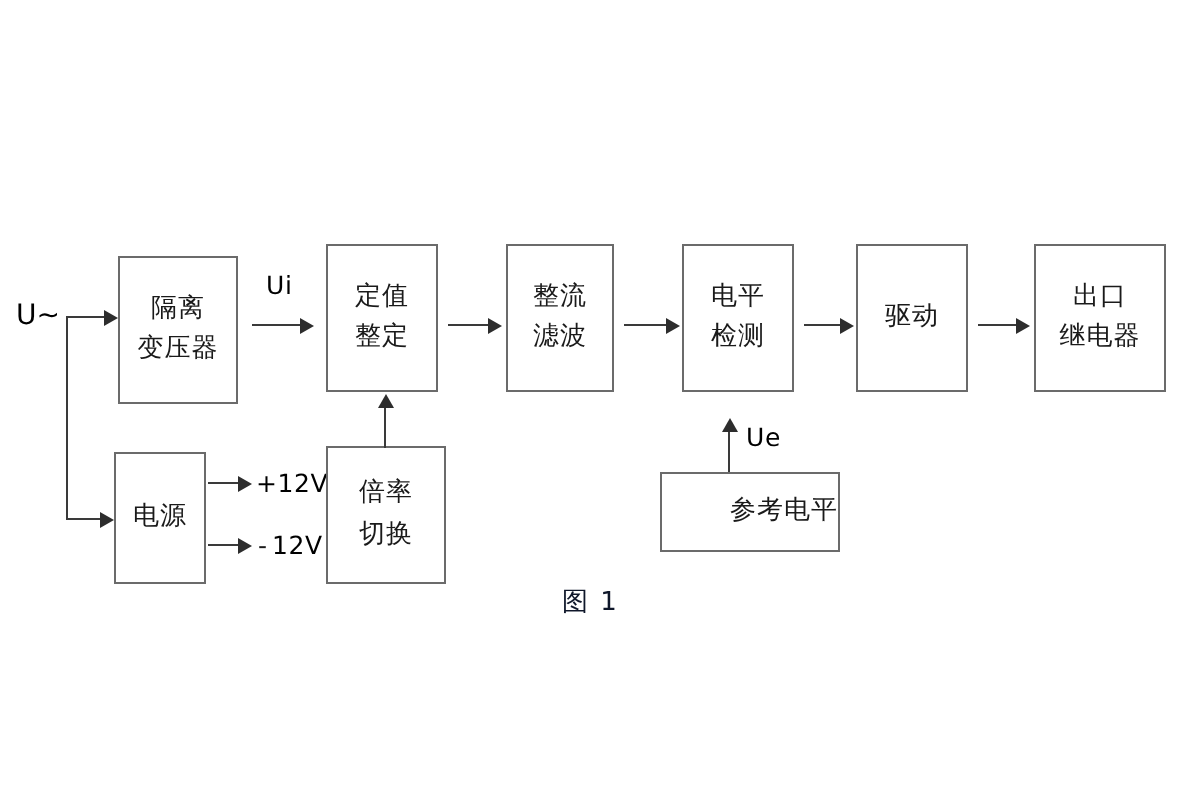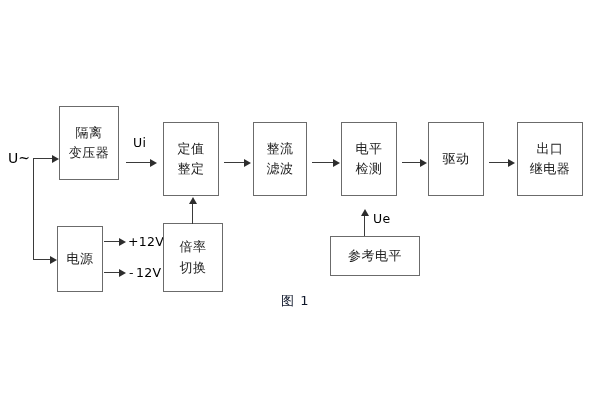--- a/index.html
+++ b/index.html
@@ -91,21 +91,21 @@
 <div id="diagram">
 
   <div class="label" style="left:8px; top:150px; font-size:14px; letter-spacing:0px;">U~</div>
 
   <div class="conn v-line" style="left:33px; top:158px; height:101px;"></div>
   <div class="conn h-line" style="left:33px; top:158px; width:20px;"></div>
   <div class="arrow-r" style="left:52px; top:155px;"></div>
   <div class="conn h-line" style="left:33px; top:259px; width:18px;"></div>
   <div class="arrow-r" style="left:50px; top:256px;"></div>
 
-  <div class="box" style="left:59px; top:106px; width:60px; height:74px;">
+  <div class="box" style="left:59px; top:128px; width:60px; height:74px;">
     <span class="line">隔离</span>
     <span class="line">变压器</span>
   </div>
 
   <div class="label label-sig" style="left:133px; top:135px;">Ui</div>
   <div class="conn h-line" style="left:126px; top:162px; width:26px;"></div>
   <div class="arrow-r" style="left:150px; top:159px;"></div>
 
   <div class="box" style="left:163px; top:122px; width:56px; height:74px;">
     <span class="line">定值</span>
@@ -158,21 +158,21 @@
   <div class="label" style="left:136px; top:265px;">12V</div>
 
   <div class="box" style="left:163px; top:223px; width:60px; height:69px;">
     <span class="line">倍率</span>
     <span class="line">切换</span>
   </div>
 
   <div class="conn v-line" style="left:192px; top:203px; height:21px;"></div>
   <div class="arrow-u" style="left:189px; top:197px;"></div>
 
-  <div class="box" style="left:330px; top:236px; width:90px; height:40px;">
+  <div class="box" style="left:330px; top:236px; width:90px; height:40px;align-items:flex-end;">
     <span class="line">参考电平</span>
   </div>
 
   <div class="conn v-line" style="left:364px; top:215px; height:21px;"></div>
   <div class="arrow-u" style="left:361px; top:209px;"></div>
   <div class="label label-sig" style="left:373px; top:211px;">Ue</div>
 
   <div class="caption" style="left:281px; top:292px;">图 1</div>
 
 </div>

